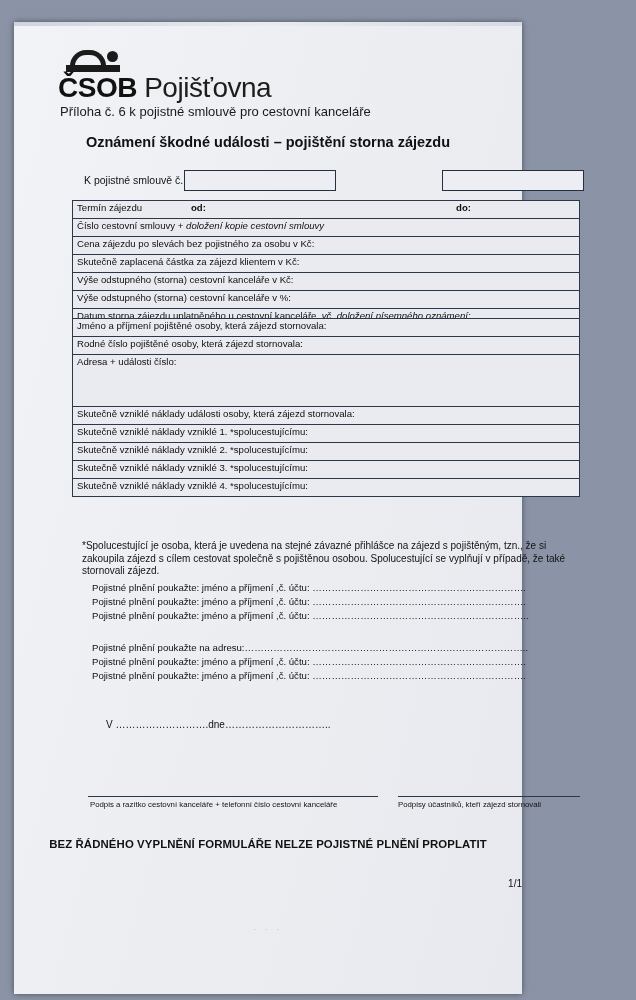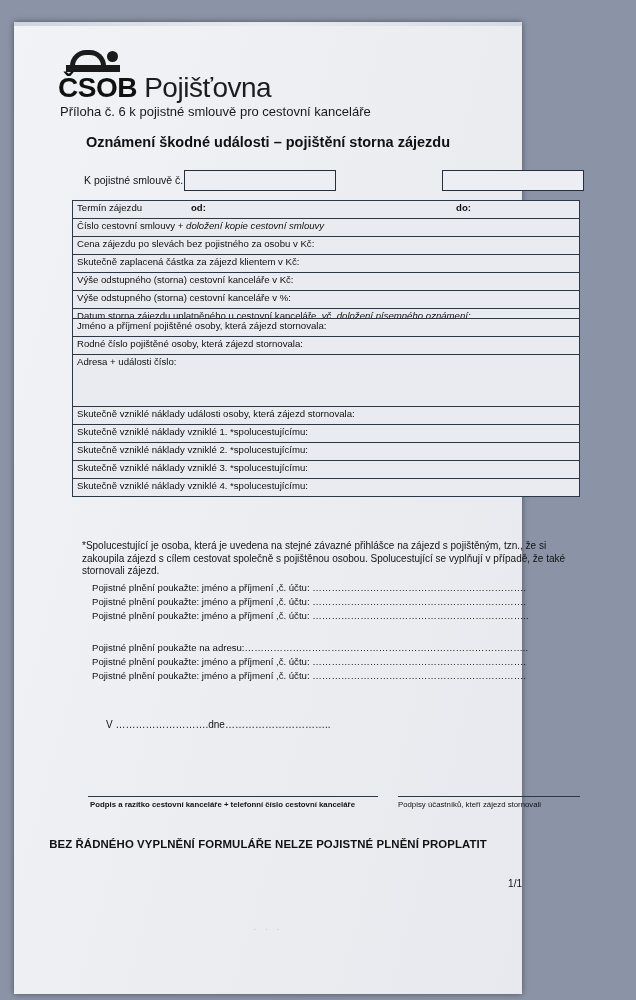--- a/index.html
+++ b/index.html
@@ -207,21 +207,21 @@
     position: absolute;
     height: 0;
     border-top: 1px solid #2b3847;
   }
   .sig-left-line { left: 74px; top: 774px; width: 290px; }
   .sig-right-line { left: 384px; top: 774px; width: 182px; }
   .sig-cap {
     position: absolute;
     font-size: 7.8px;
     color: #111;
-    font-weight: bold;
+    font-weight: normal;
     white-space: nowrap;
   }
   .sig-cap-left { left: 76px; top: 778px; }
   .sig-cap-right {
     left: 384px; top: 778px;
     width: 182px;
     text-align: left;
     font-weight: normal;
   }
 

